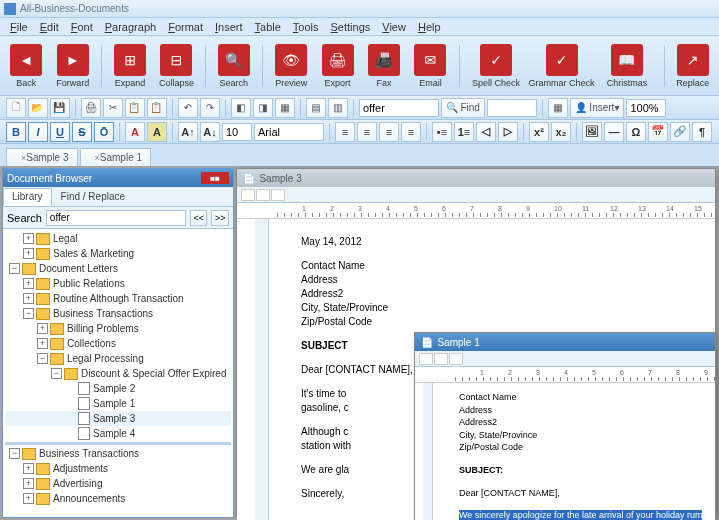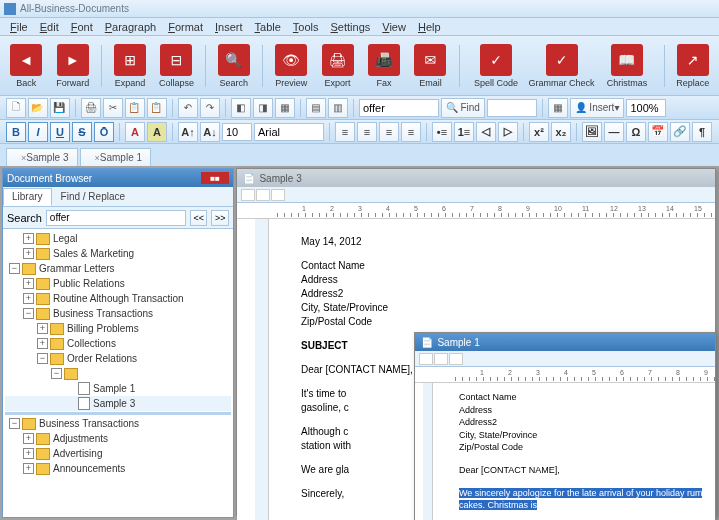--- a/index.html
+++ b/index.html
@@ -134,21 +134,21 @@
       <div class="ricon">📠</div>
       <div class="rlabel">Fax</div>
     </div>
     <div class="rbtn">
       <div class="ricon">✉</div>
       <div class="rlabel">Email</div>
     </div>
     <div class="rsep"></div>
     <div class="rbtn wide">
       <div class="ricon">✓</div>
-      <div class="rlabel">Spell Code</div>
+      <div class="rlabel">Spell Check</div>
     </div>
     <div class="rbtn wide">
       <div class="ricon">✓</div>
       <div class="rlabel">Grammar Check</div>
     </div>
     <div class="rbtn wide">
       <div class="ricon">📖</div>
       <div class="rlabel">Christmas</div>
     </div>
     <div class="rsep"></div>
@@ -258,21 +258,21 @@
           <span class="txt">Legal</span>
         </div>
         <div class="tnode" style="padding-left: 18px;">
           <div class="tog">+</div>
           <div class="fold"></div>
           <span class="txt">Sales &amp; Marketing</span>
         </div>
         <div class="tnode" style="padding-left: 4px;">
           <div class="tog">−</div>
           <div class="fold"></div>
-          <span class="txt">Grammar Letters</span>
+          <span class="txt">Document Letters</span>
         </div>
         <div class="tnode" style="padding-left: 18px;">
           <div class="tog">+</div>
           <div class="fold"></div>
           <span class="txt">Public Relations</span>
         </div>
         <div class="tnode" style="padding-left: 18px;">
           <div class="tog">+</div>
           <div class="fold"></div>
           <span class="txt">Routine Although Transaction</span>
@@ -288,35 +288,46 @@
           <span class="txt">Billing Problems</span>
         </div>
         <div class="tnode" style="padding-left: 32px;">
           <div class="tog">+</div>
           <div class="fold"></div>
           <span class="txt">Collections</span>
         </div>
         <div class="tnode" style="padding-left: 32px;">
           <div class="tog">−</div>
           <div class="fold"></div>
-          <span class="txt">Order Relations</span>
+          <span class="txt">Legal Processing</span>
         </div>
         <div class="tnode" style="padding-left: 46px;">
           <div class="tog">−</div>
           <div class="fold"></div>
+          <span class="txt">Discount &amp; Special Offer Expired</span>
+        </div>
+        <div class="tnode" style="padding-left: 60px;">
+          <div style="width:13px"></div>
+          <div class="doc"></div>
+          <span class="txt">Sample 2</span>
         </div>
         <div class="tnode" style="padding-left: 60px;">
           <div style="width:13px"></div>
           <div class="doc"></div>
           <span class="txt">Sample 1</span>
         </div>
         <div class="tnode sel" style="padding-left: 60px;">
           <div style="width:13px"></div>
           <div class="doc"></div>
           <span class="txt">Sample 3</span>
+        </div>
+        <div class="tnode" style="padding-left: 60px;">
+          <div style="width:13px"></div>
+          <div class="doc"></div>
+          <span class="txt">Sample 4</span>
         </div>
         <div class="tdivider"></div>
         <div class="tnode" style="padding-left: 4px;">
           <div class="tog">−</div>
           <div class="fold"></div>
           <span class="txt">Business Transactions</span>
         </div>
         <div class="tnode" style="padding-left: 18px;">
           <div class="tog">+</div>
           <div class="fold"></div>
@@ -524,20 +535,23 @@
       <div class="doccontent" style="padding:8px 12px 8px 28px;font-size:9px">
         <div class="vline" style="left:8px;width:10px"></div>
         <div class="blk" id="frontaddr">
             <p>Contact Name</p>
             <p>Address</p>
             <p>Address2</p>
             <p>City, State/Province</p>
             <p>Zip/Postal Code</p>
           </div>
         <div class="blk">
+            <p class="subj">SUBJECT:</p>
+          </div>
+        <div class="blk">
             <p>Dear [CONTACT NAME],</p>
           </div>
         <div class="blk">
           <p><span class="hilited">We sincerely apologize for the late arrival of your holiday rum cakes. Christmas is</span></p>
 
         </div>
 
       </div>
     </div>
   </div>

